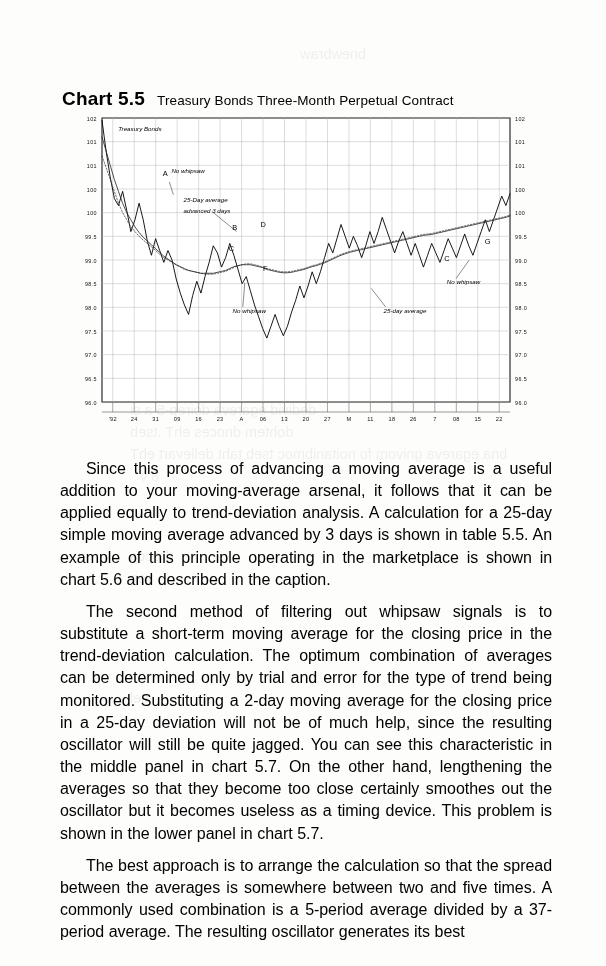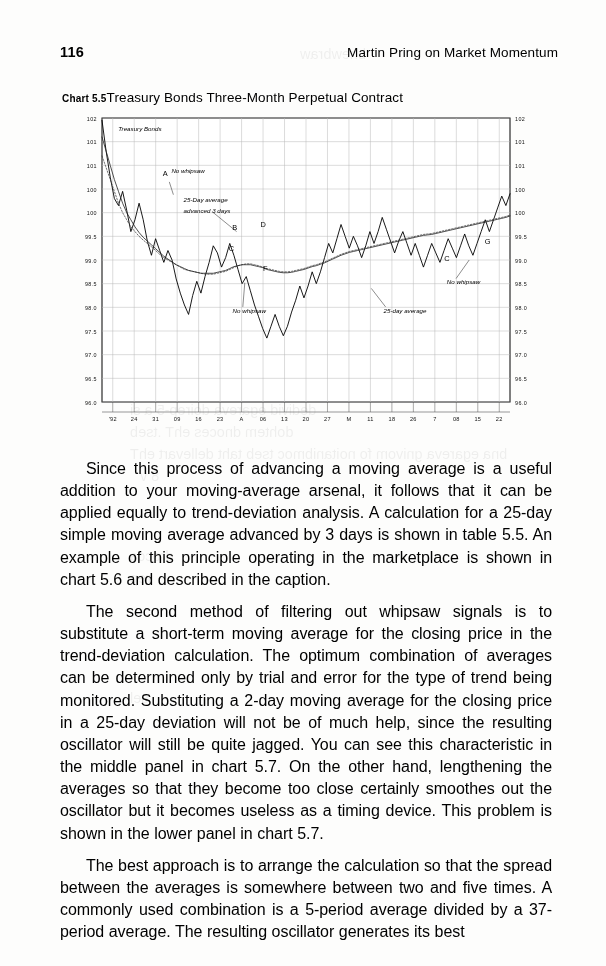--- a/index.html
+++ b/index.html
@@ -49,27 +49,28 @@
   }
 
   
   .chart-caption {
     position: absolute;
     left: 62px;
     top: 88px;
     white-space: nowrap;
   }
   .chart-caption .num {
-    font-size: 10px;
+    font-size: 19px;
     font-weight: bold;
     letter-spacing: 0.2px;
   }
   .chart-caption .ttl {
     font-size: 13.5px;
     letter-spacing: 0.1px;
+    margin-left: 12px;
   }
 
   
   .figure {
     position: absolute;
     left: 60px;
     top: 112px;
     width: 492px;
     height: 330px;
   }
@@ -134,24 +135,20 @@
     <div class="gline" style="left:130px; top:380px;">mret-trohs a gnitutitsbus yb</div>
     <div class="gline" style="left:130px; top:402px;">dedivid egareva doirep-5 a si</div>
     <div class="gline" style="left:130px; top:424px;">dohtem dnoces ehT .tseb</div>
     <div class="gline" style="left:130px; top:446px;">bna egareva gnivom fo noitanibmoc tseb taht dellevart ehT</div>
     <div class="gline" style="left:140px; top:468px;">8 v</div>
     <div class="gline" style="left:130px; top:548px;">drocca</div>
     <div class="gline" style="left:130px; top:570px;">rep</div>
     <div class="gline" style="left:130px; top:690px;">sel</div>
   </div>
 
-  <div class="runhead">
-    <div class="folio">116</div>
-    <div class="booktitle">Martin Pring on Market Momentum</div>
-  </div>
 
   <div class="chart-caption">
     <span class="num">Chart 5.5</span><span class="ttl">Treasury Bonds Three-Month Perpetual Contract</span>
   </div>
 
   <div class="figure">
     <svg id="chart-svg" width="492" height="330" viewBox="0 0 492 330">
         <rect x="42" y="6" width="408" height="284" fill="#ffffff" stroke="#000000" stroke-width="1"></rect>
         <line x1="42" y1="6" x2="450" y2="6" stroke="#b9b9b9" stroke-width="0.5"></line>
         <text x="37" y="8.6" text-anchor="end" font-family="&quot;Liberation Sans&quot;, sans-serif" font-size="5.4" fill="#111" letter-spacing="0.4">102</text>

